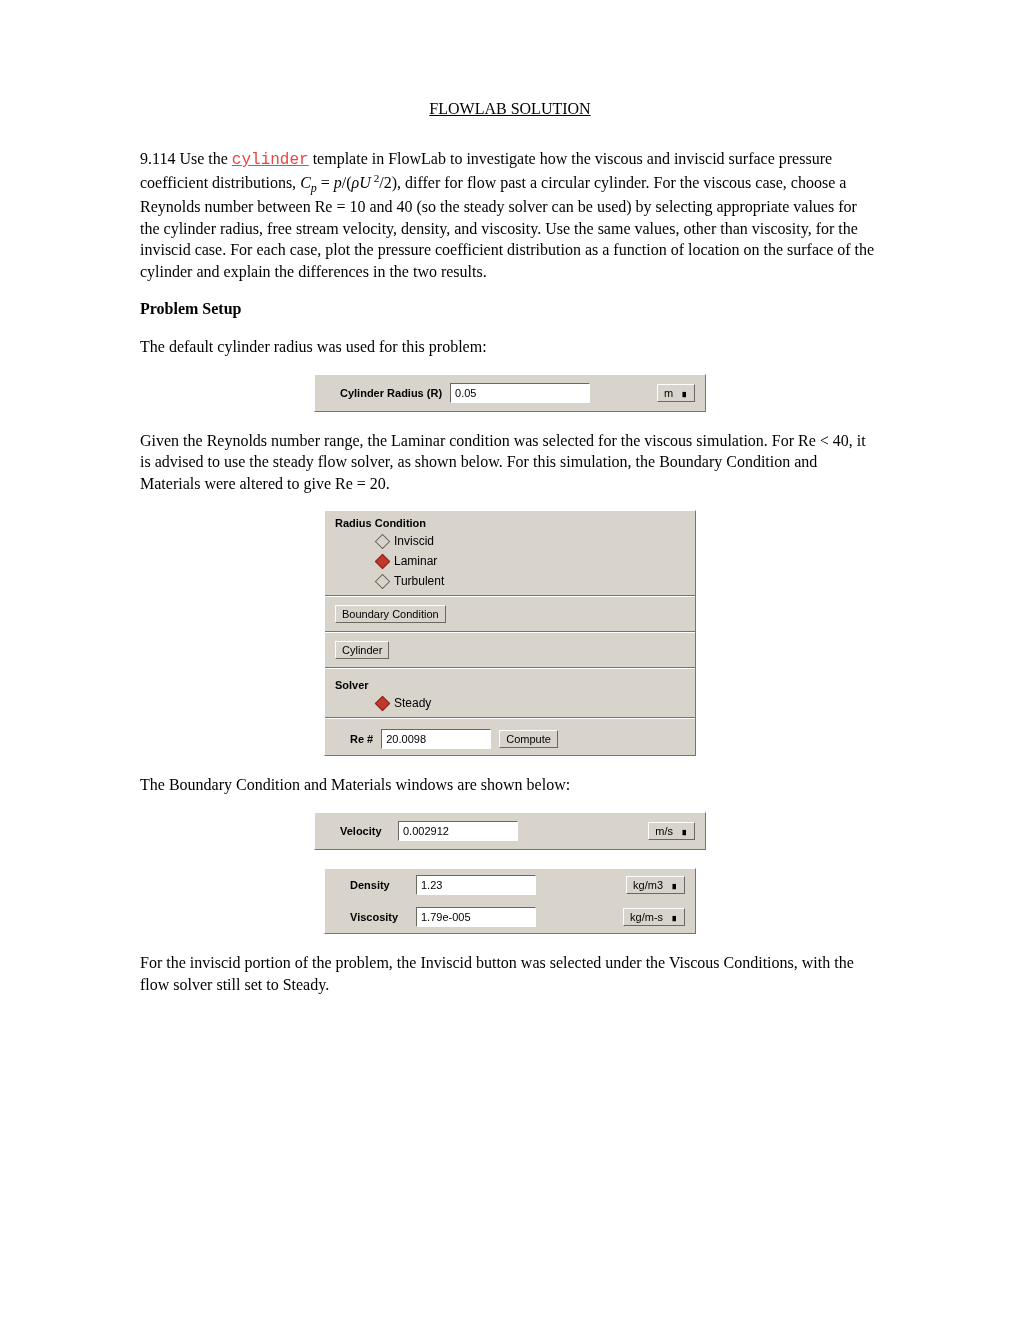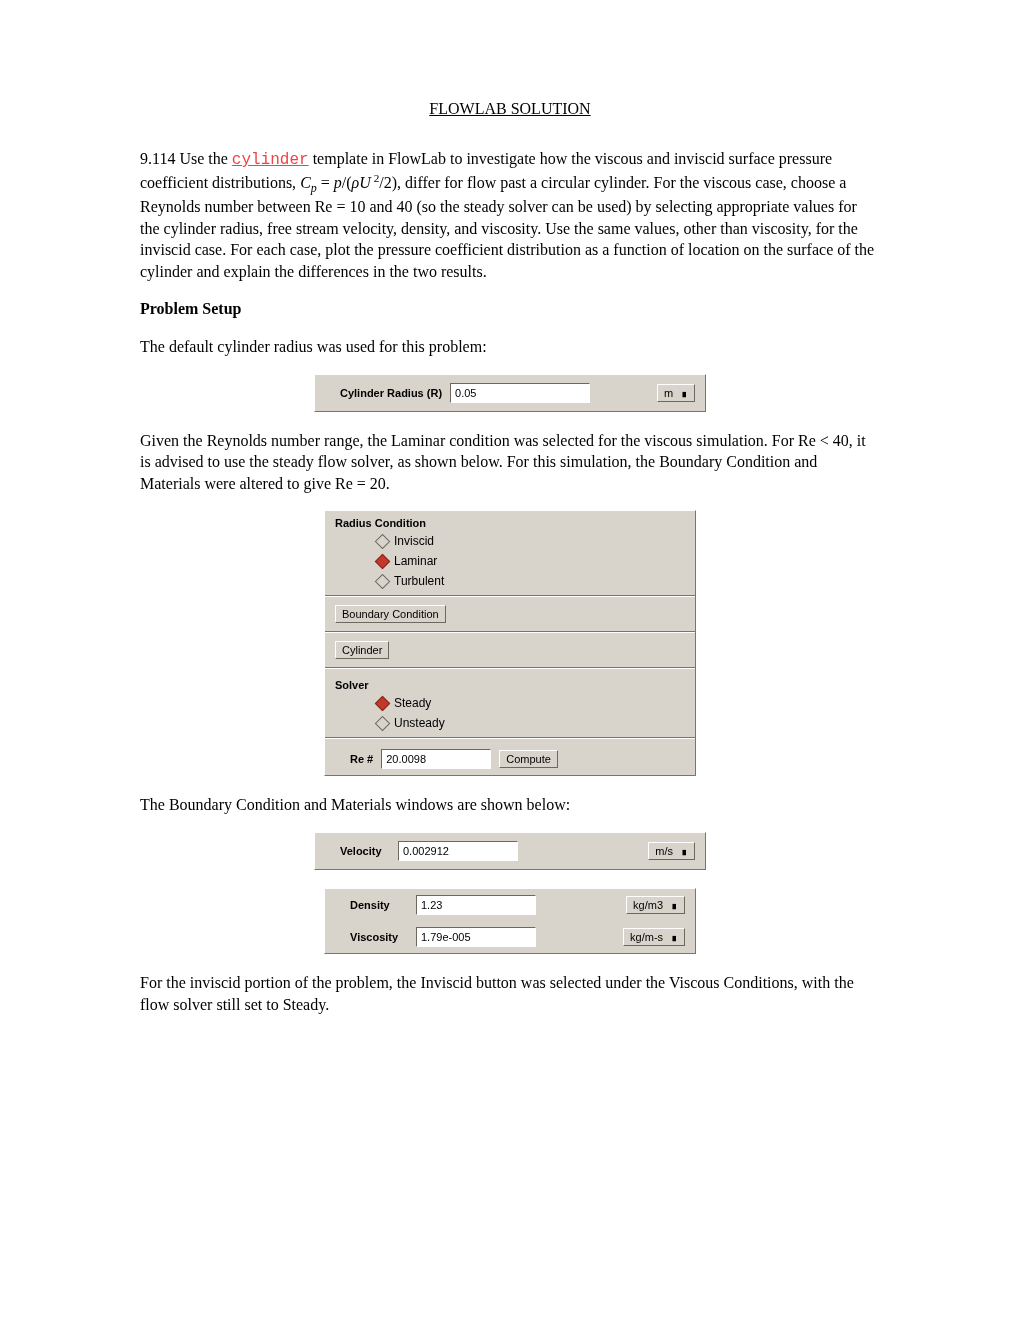--- a/index.html
+++ b/index.html
@@ -200,24 +200,20 @@
   <hr class="hr">
   <div class="btn-row">
     <span class="btn">Cylinder</span>
   </div>
   <hr class="hr">
   <div class="section-header">Solver</div>
   <div class="radio-row">
     <span class="diamond selected"></span>
     <span>Steady</span>
   </div>
-  <div class="radio-row">
-    <span class="diamond"></span>
-    <span>Unsteady</span>
-  </div>
   <hr class="hr">
   <div class="re-row">
     <span class="panel-label-bold">Re #</span>
     <input class="text-input" style="width: 100px;" value="20.0098">
     <span class="btn">Compute</span>
   </div>
 </div>
 
 <div class="body-text">The Boundary Condition and Materials windows are shown below:</div>
 

